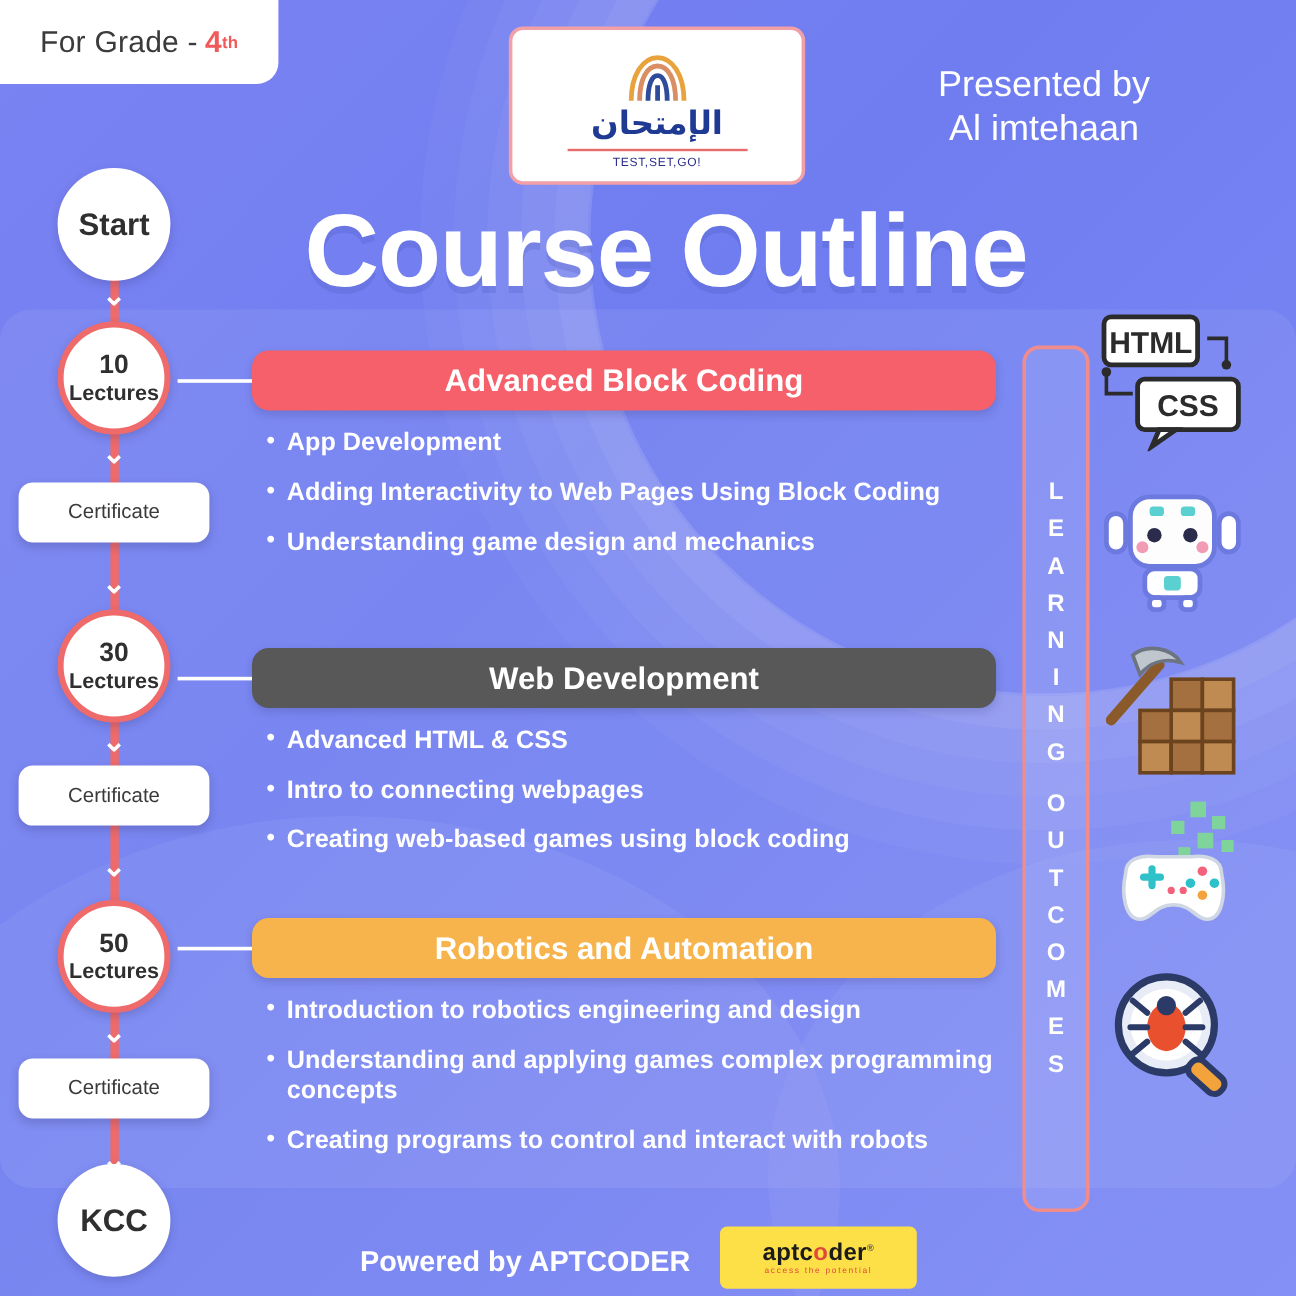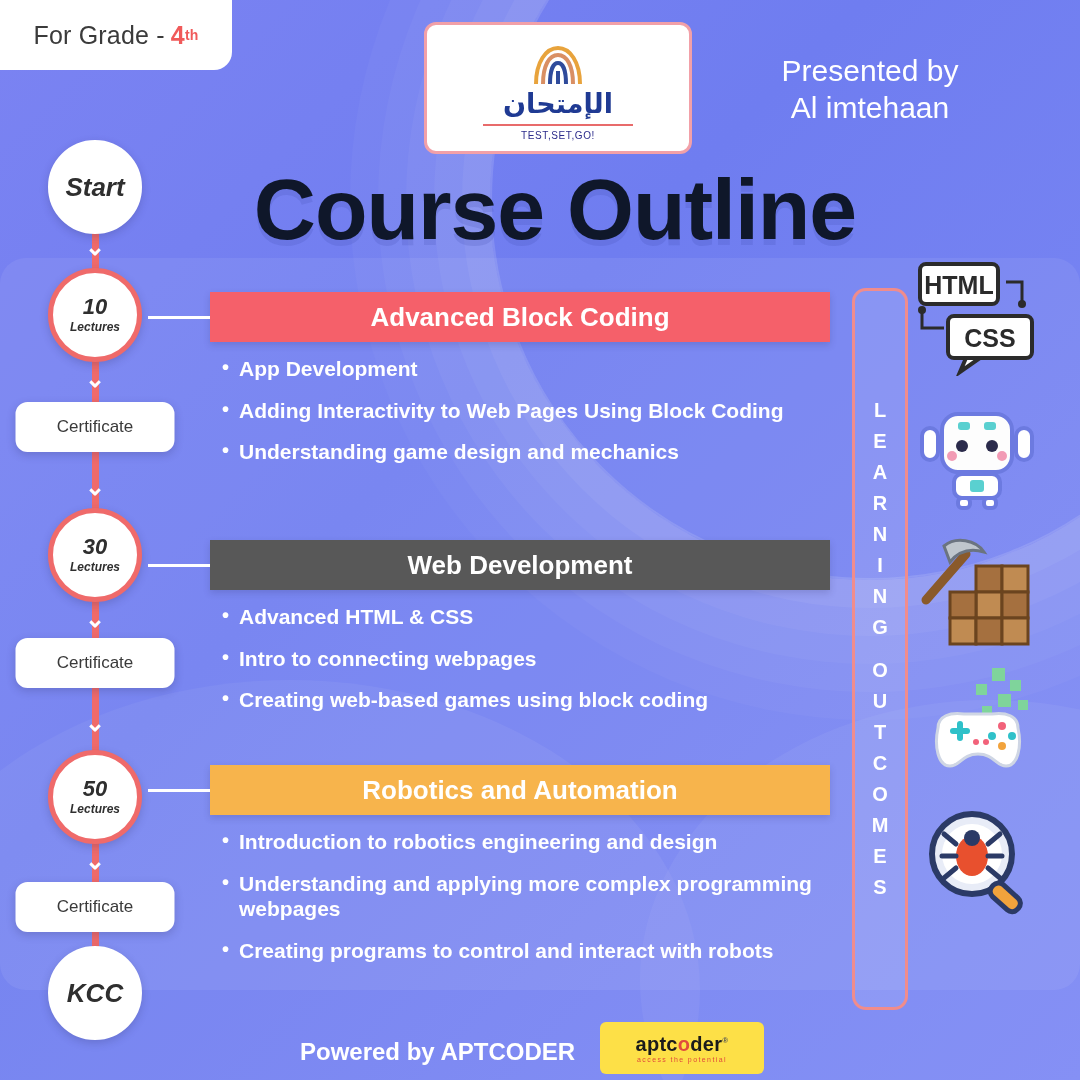--- a/index.html
+++ b/index.html
@@ -52,21 +52,21 @@
     display: flex; align-items: center; justify-content: center;
     color: #3b3b3b; font-size: 25px; font-weight: 400;
     letter-spacing: .2px;
   }
   .grade-badge .num { color: #f05a5a; font-weight: 700; margin-left: 6px; }
   .grade-badge .sup { color: #f05a5a; font-weight: 700; font-size: 14px; vertical-align: super; }
 
   
   .logo-card {
     position: absolute; left: 424px; top: 22px;
-    width: 268px; height: 132px;
+    width: 247px; height: 132px;
     background: #fff; border: 3px solid #f2a0a8; border-radius: 12px;
     display: flex; flex-direction: column; align-items: center; justify-content: center;
     padding-top: 4px;
   }
   .logo-mark { width: 52px; height: 46px; margin-bottom: 2px; }
   .logo-ar {
     font-family: "DejaVu Sans", sans-serif;
     font-size: 27px; font-weight: 700; color: #1f3a93; letter-spacing: 1px;
   }
   .logo-rule { width: 150px; height: 2px; background: #e86b6b; margin: 5px 0 4px; }
@@ -76,56 +76,56 @@
   .presented {
     position: absolute; left: 670px; top: 52px; width: 400px;
     text-align: center; color: #ffffff;
     font-size: 30px; font-weight: 400; line-height: 1.24;
   }
 
   
   .title {
     position: absolute; left: 160px; top: 160px; width: 790px;
     text-align: center;
-    color: #0f172a;
+    color: #ffffff;
     font-size: 86px; font-weight: 700; letter-spacing: -1px;
     text-shadow: 0 6px 0 rgba(60,70,170,0.18);
   }
 
   
   .timeline { position: absolute; left: 40px; top: 140px; width: 110px; bottom: 20px; }
   .tl-line {
     position: absolute; left: 50%; top: 40px; bottom: 60px; width: 7px;
     margin-left: -3.5px; background: #ef6a6a; border-radius: 4px;
   }
   .node {
     position: absolute; left: 50%; transform: translateX(-50%);
     background: #fff; border: 5px solid #fff;
     box-shadow: 0 3px 8px rgba(40,40,90,.22);
     display: flex; flex-direction: column; align-items: center; justify-content: center;
     color: #2f2f2f;
   }
-  .node.circle { width: 94px; height: 94px; border-radius: 50%; font-style: italic; }
+  .node.circle { width: 94px; height: 94px; border-radius: 50%; }
   .node.circle.ring { border: 5px solid #ef6a6a; }
   .node.pill { width: 159px; height: 50px; border-radius: 12px; border: 4px solid #ffffff; }
   .node .big { font-size: 22px; font-weight: 700; line-height: 1; }
-  .node .small { font-size: 12px; font-weight: 600; margin-top: 2px; }
+  .node .small { font-size: 18px; font-weight: 600; margin-top: 2px; }
   .node .word { font-size: 26px; font-weight: 700; }
   .node .pill-label { font-size: 17px; font-weight: 400; color: #3a3a3a; }
   .chev {
     position: absolute; left: 50%; transform: translateX(-50%);
     width: 30px; height: 18px;
     color: #ffffff; font-size: 24px; line-height: 14px; font-weight: 700;
     text-align: center;
   }
 
   
   .section { position: absolute; left: 210px; width: 620px; }
   .sec-head {
-    height: 50px; border-radius: 0;
+    height: 50px; border-radius: 14px;
     display: flex; align-items: center; justify-content: center;
     color: #ffffff; font-size: 26px; font-weight: 700;
     box-shadow: 0 3px 7px rgba(40,40,90,.18);
   }
   .connector {
     position: absolute; left: -62px; top: 24px; width: 62px; height: 3px; background: #ffffff;
   }
   .bullets { margin-top: 14px; padding-left: 12px; }
   .bullet {
     display: flex; align-items: flex-start; gap: 10px;
@@ -241,21 +241,21 @@
     <span class="big">50</span>
     <span class="small">Lectures</span>
   </div>
   <div class="chev" style="top:714px">⌄</div>
 
   <div class="node pill" style="top:742px">
     <span class="pill-label">Certificate</span>
   </div>
   <div class="chev" style="top:820px">⌄</div>
 
-  <div class="node circle" style="top:806px">
+  <div class="node circle" style="top:830px">
     <span class="word">KCC</span>
   </div>
 </div>
 
 <div class="section" style="top:292px">
   <div class="connector"></div>
   <div class="sec-head" style="background:#f5606a">Advanced Block Coding</div>
   <div class="bullets">
     <div class="bullet">
       <span class="dot">•</span>
@@ -294,21 +294,21 @@
 <div class="section" style="top:765px">
   <div class="connector"></div>
   <div class="sec-head" style="background:#f7b44c">Robotics and Automation</div>
   <div class="bullets">
     <div class="bullet">
       <span class="dot">•</span>
       <span>Introduction to robotics engineering and design</span>
     </div>
     <div class="bullet">
       <span class="dot">•</span>
-      <span>Understanding and applying more complex programming webpages</span>
+      <span>Understanding and applying games complex programming concepts</span>
     </div>
     <div class="bullet">
       <span class="dot">•</span>
       <span>Creating programs to control and interact with robots</span>
     </div>
   </div>
 </div>
 
 <div class="lo-rail">
   <span id="lo-text">

